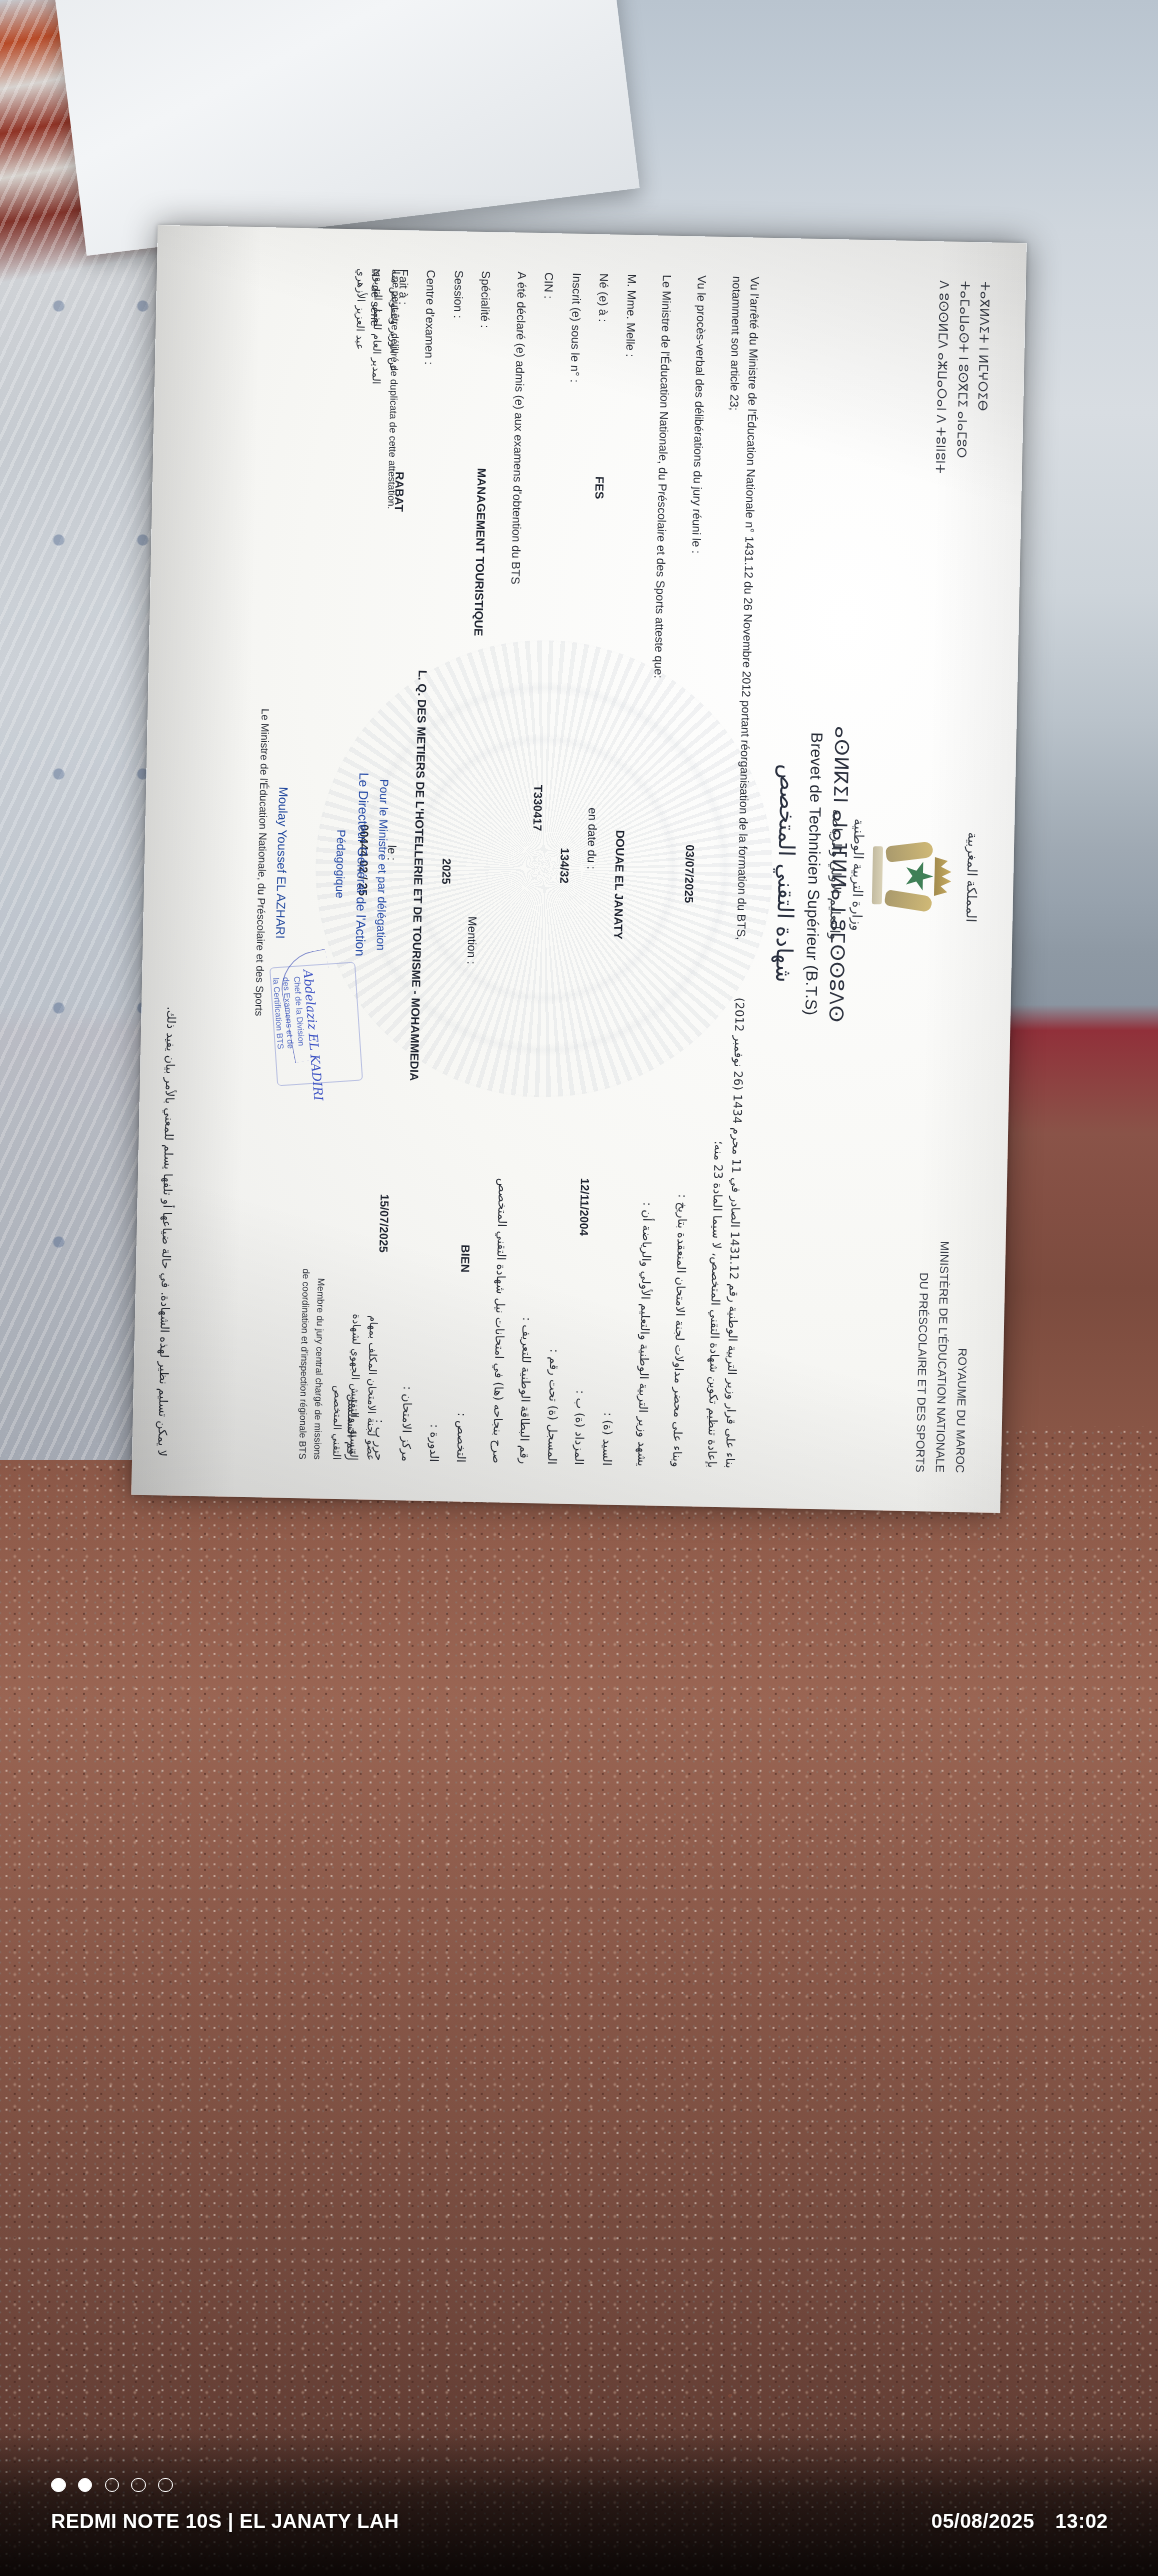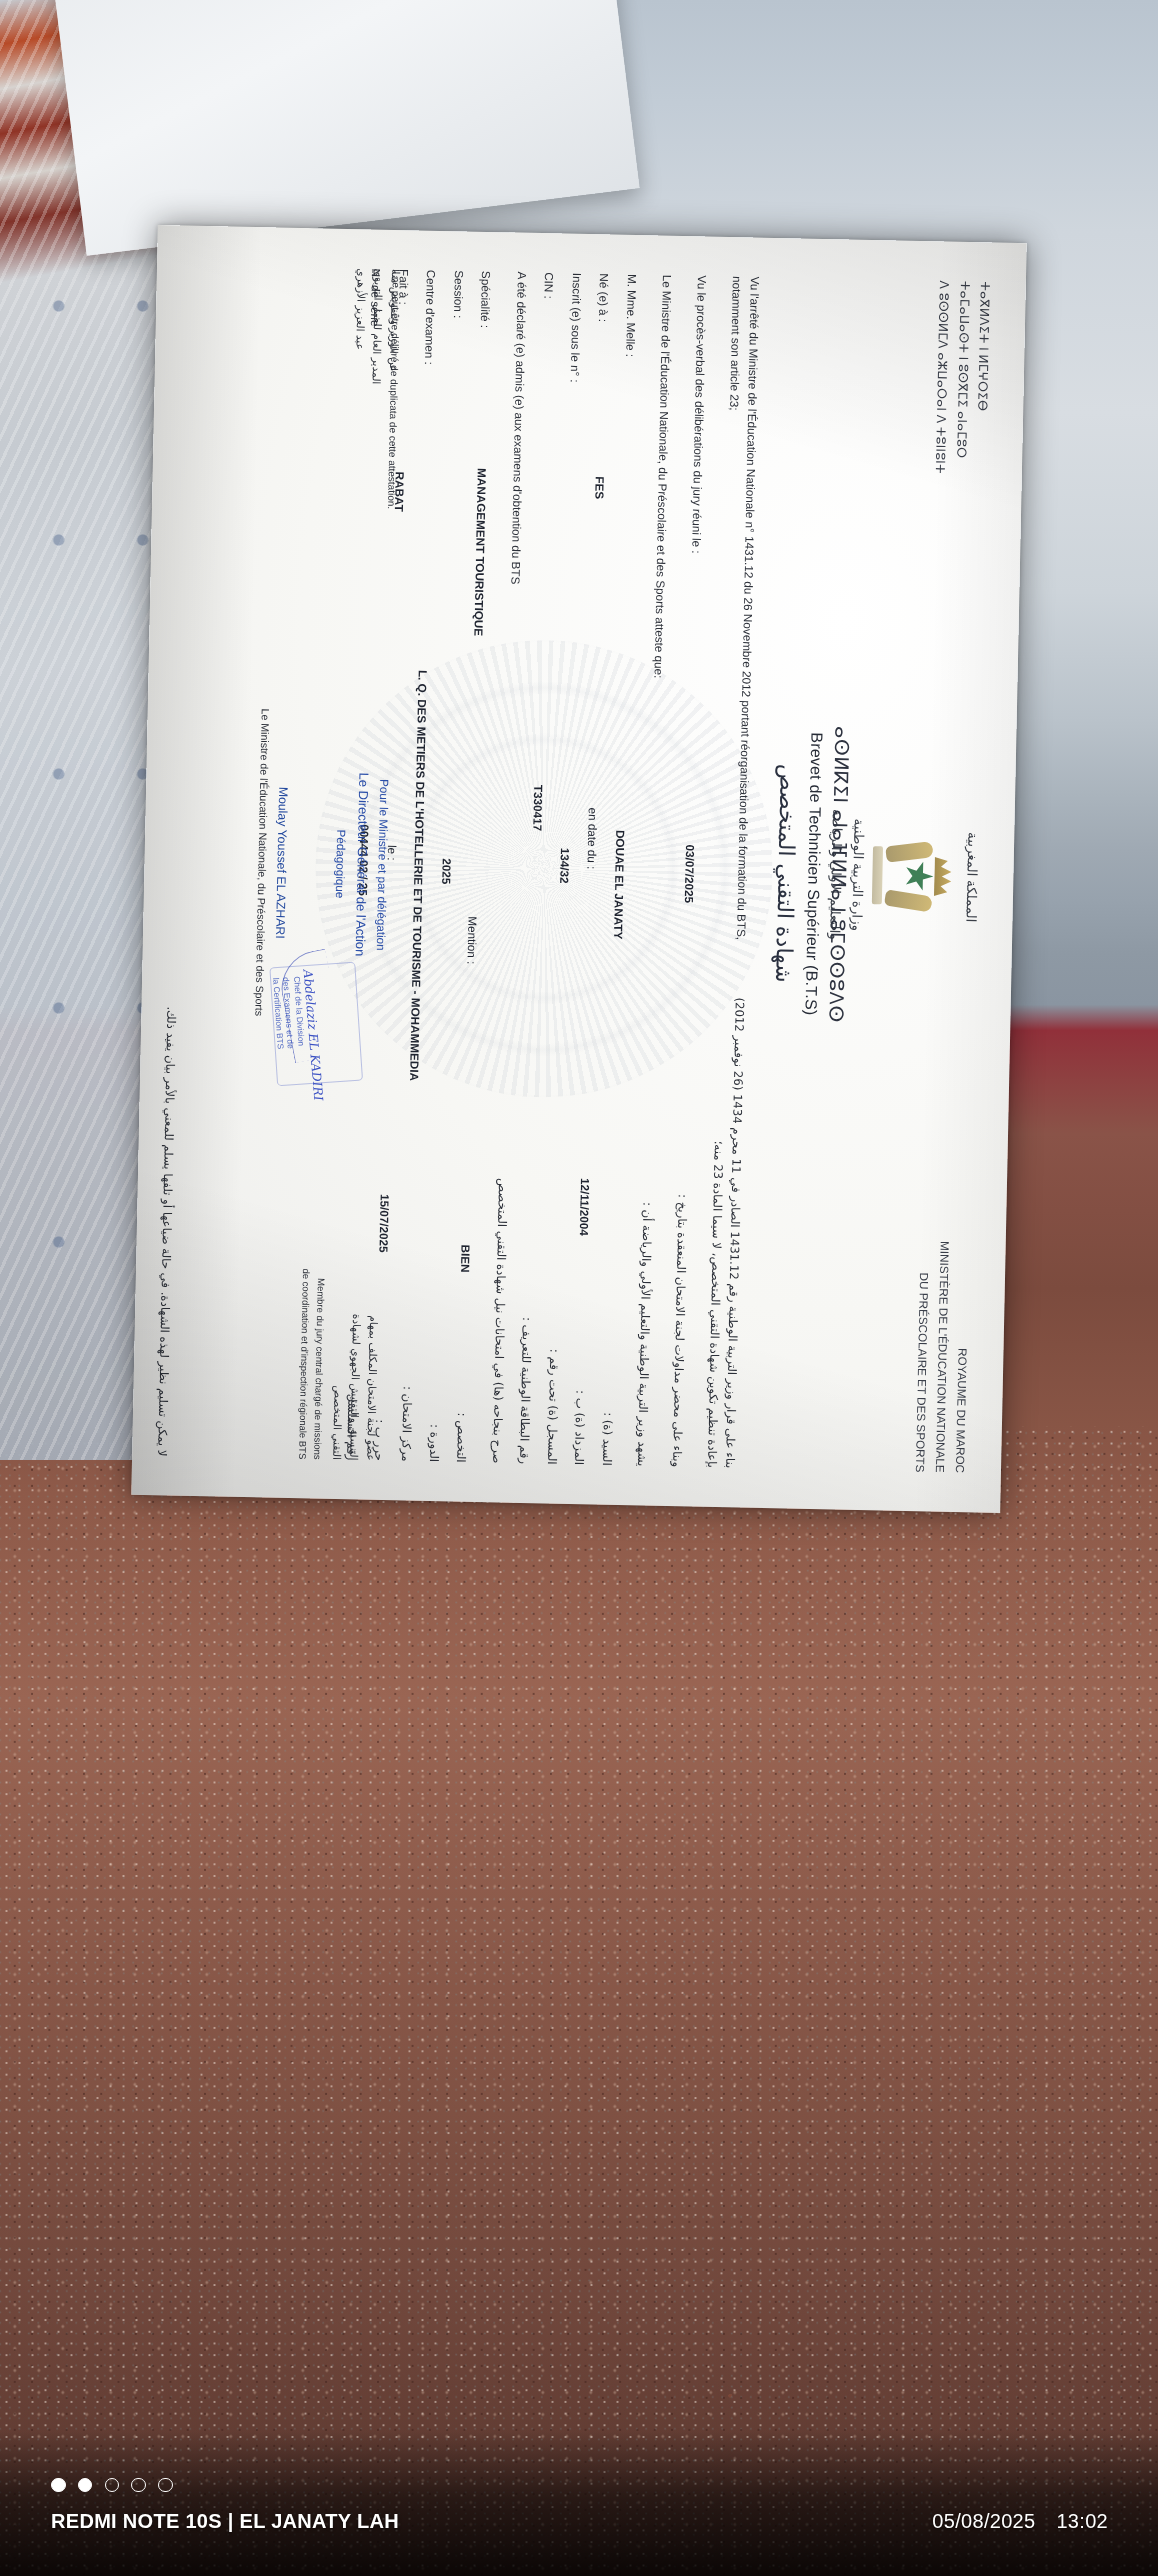--- a/index.html
+++ b/index.html
@@ -414,21 +414,21 @@
     font-weight: bold;
     color: #fff;
     text-shadow: 0 1.1px 3.3px rgba(0,0,0,0.6);
   }
   #cam-time {
     position: absolute;
     right: 51px;
     bottom: 43px;
     font-size: 20px;
     letter-spacing: 0.3px;
-    font-weight: normal;
+    font-weight: bold;
     color: #fff;
     text-shadow: 0 1.1px 3.3px rgba(0,0,0,0.6);
     display: flex;
     gap: 21px;
   }
 </style>
 </head>
 <body>
 
 <div id="photo">

